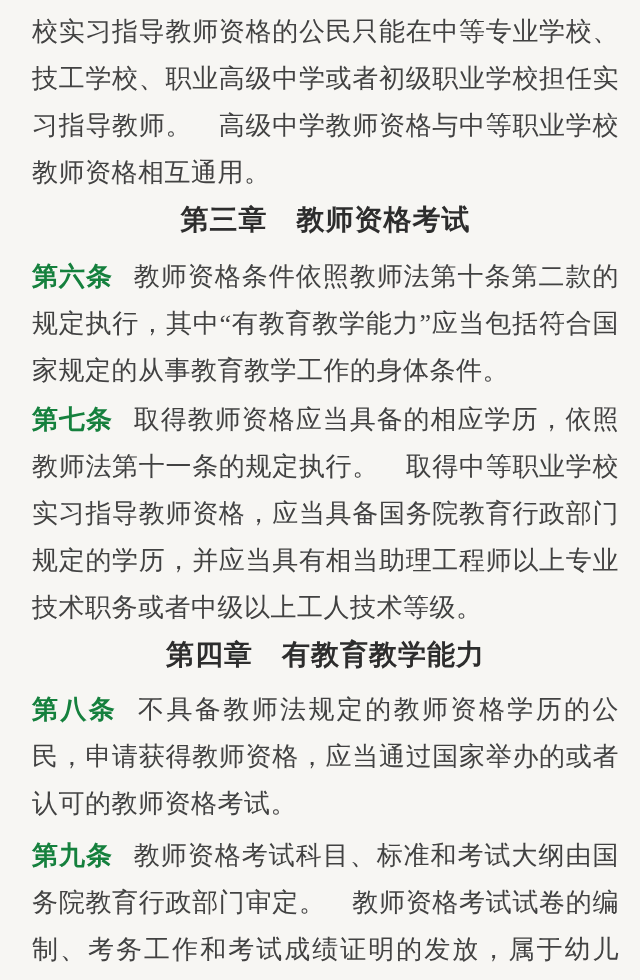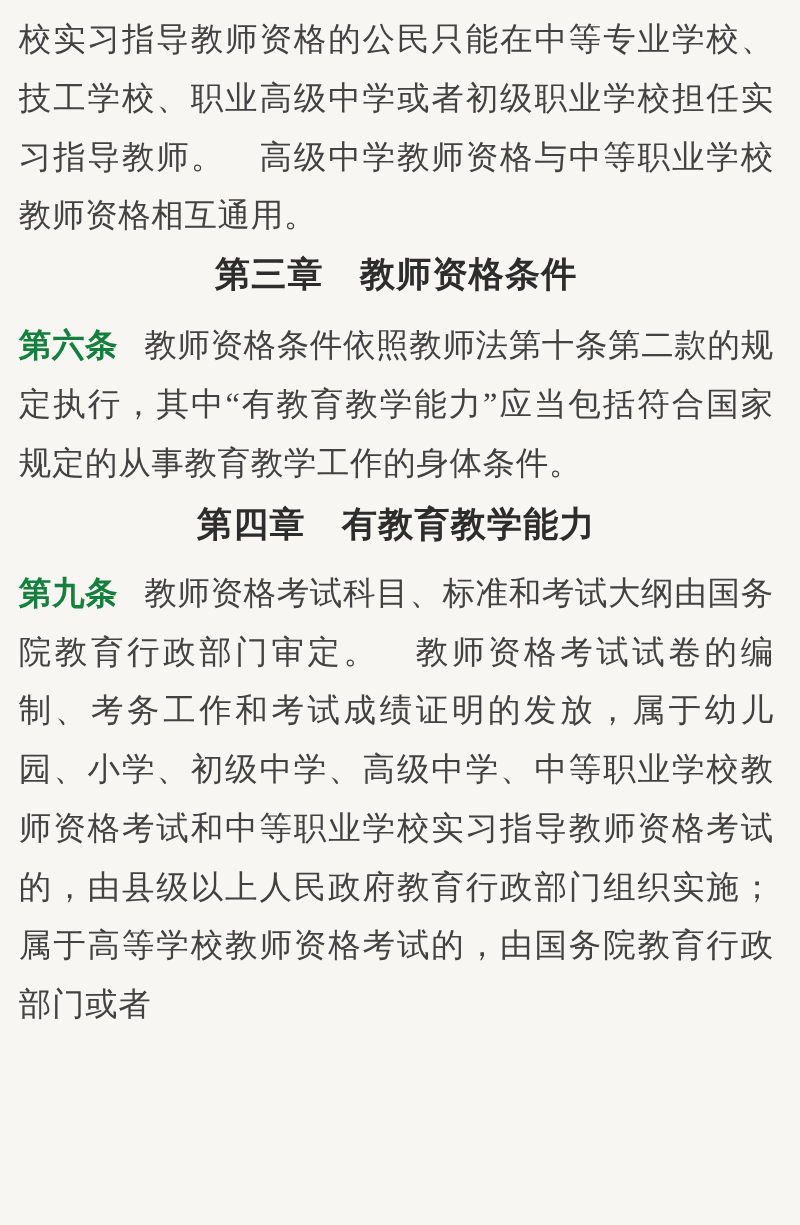--- a/index.html
+++ b/index.html
@@ -7,21 +7,21 @@
     padding: 0;
     background: #ffffff;
   }
   .page {
     position: relative;
     width: 640px;
     height: 980px;
     margin: 0 auto;
     background: #f7f6f3;
     box-sizing: border-box;
-    padding: 8px 21px 0 15px;
+    padding: 8px 21px 0 32px;
     overflow: hidden;
   }
   .para {
     font-family: "Liberation Serif", serif;
     font-size: 26px;
     line-height: 47px;
     color: #424242;
     text-align: justify;
     margin: 0;
     letter-spacing: 0.5px;
@@ -52,27 +52,33 @@
 </style>
 </head>
 <body>
 
 <div class="page">
 
   <p class="para" id="para-intro">
     <span>校实习指导教师资格的公民只能在中等专业学校、技工学校、职业高级中学或者初级职业学校担任实习指导教师。　高级中学教师资格与中等职业学校教师资格相互通用。</span>
   </p>
 
-  <h2 class="chapter" id="chapter-3">第三章　教师资格条件</h2>
+  <h2 class="chapter" id="chapter-3">第三章　教师资格考试</h2>
 
   <p class="para" id="article-6">
     <span class="lead">第六条</span><span>教师资格条件依照教师法第十条第二款的规定执行，其中“有教育教学能力”应当包括符合国家规定的从事教育教学工作的身体条件。</span>
   </p>
 
+  <p class="para" id="article-7">
+    <span class="lead">第七条</span><span>取得教师资格应当具备的相应学历，依照教师法第十一条的规定执行。　取得中等职业学校实习指导教师资格，应当具备国务院教育行政部门规定的学历，并应当具有相当助理工程师以上专业技术职务或者中级以上工人技术等级。</span>
+  </p>
 
   <h2 class="chapter" id="chapter-4">第四章　有教育教学能力</h2>
 
+  <p class="para" id="article-8">
+    <span class="lead">第八条</span><span>不具备教师法规定的教师资格学历的公民，申请获得教师资格，应当通过国家举办的或者认可的教师资格考试。</span>
+  </p>
 
   <p class="para" id="article-9">
     <span class="lead">第九条</span><span>教师资格考试科目、标准和考试大纲由国务院教育行政部门审定。　教师资格考试试卷的编制、考务工作和考试成绩证明的发放，属于幼儿园、小学、初级中学、高级中学、中等职业学校教师资格考试和中等职业学校实习指导教师资格考试的，由县级以上人民政府教育行政部门组织实施；属于高等学校教师资格考试的，由国务院教育行政部门或者</span>
   </p>
 
 </div>
 
 </body></html>

